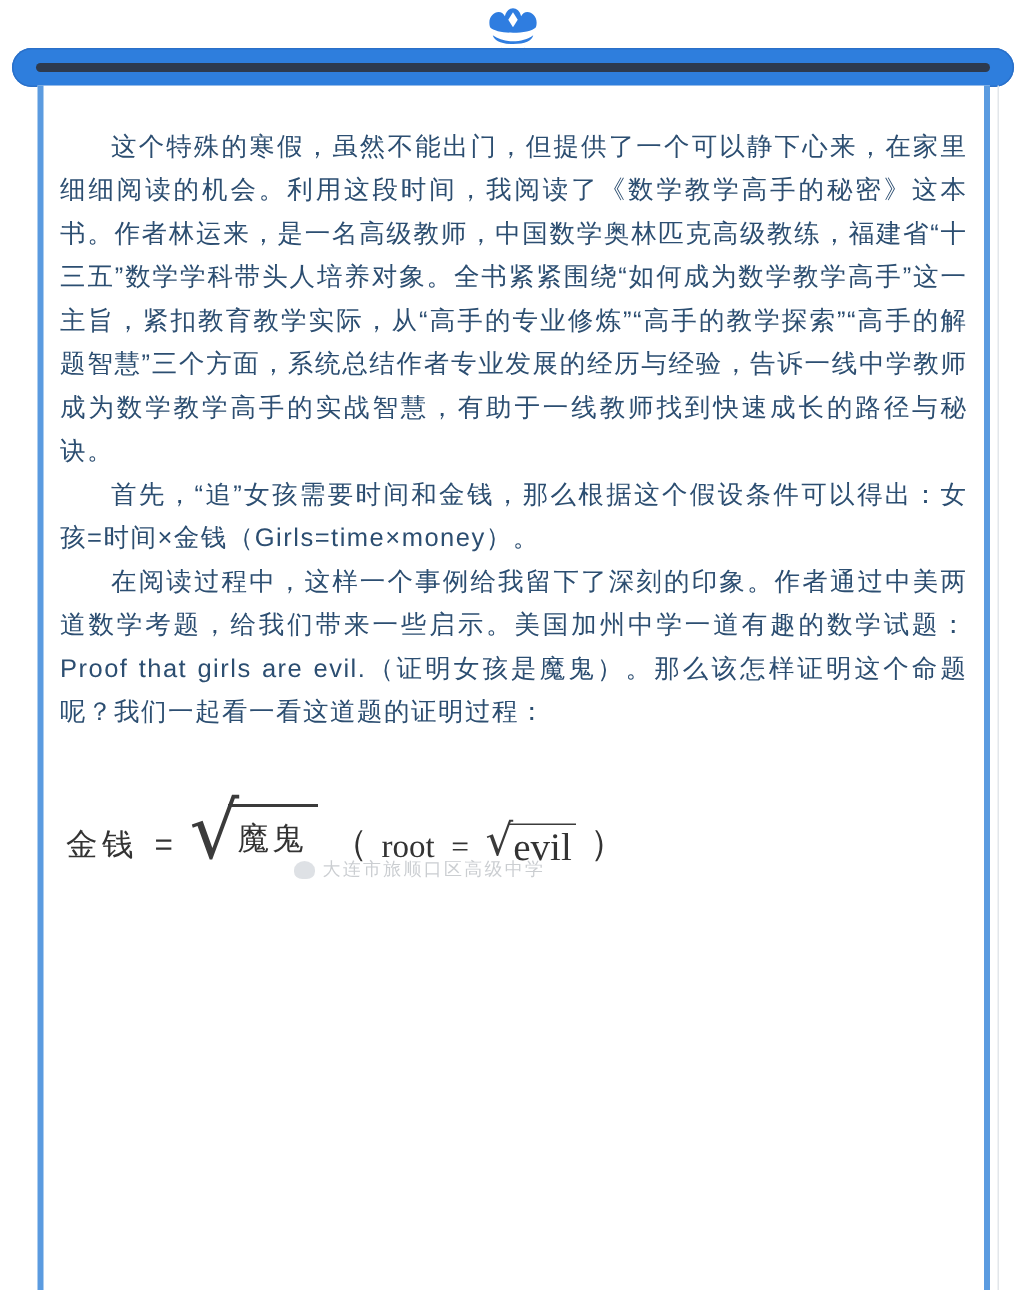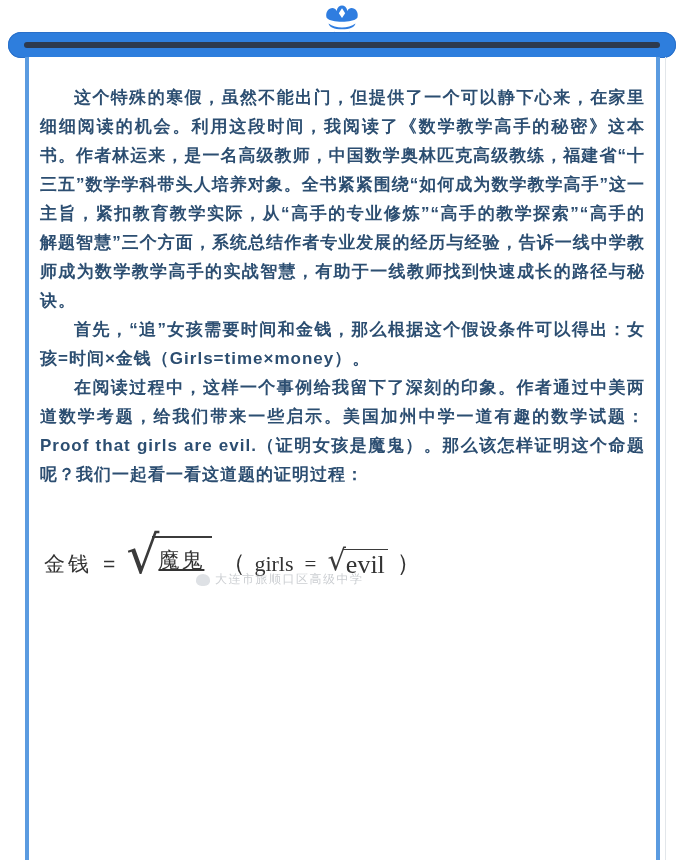--- a/index.html
+++ b/index.html
@@ -22,37 +22,37 @@
     position:absolute;top:57px;left:25px;width:635px;bottom:-4px;
     border-left:4px solid #5b9be0;border-right:4px solid #5b9be0;
     background:#ffffff;box-sizing:border-box;
     padding:26px 11px 0 11px;
   }
   .edge-shadow{
     position:absolute;top:57px;bottom:0;width:1px;background:#e2e6ea;
   }
   .edge-shadow.right{left:665px;}
   p.body-text{
-    margin:0;font-size:17px;font-weight:700;color:#2c4e71;
+    margin:0;font-size:17px;font-weight:400;color:#2c4e71;
     line-height:29px;letter-spacing:1px;text-indent:2em;
     text-align:justify;
   }
   .formula{
     position:relative;margin:30px 0 8px 4px;height:100px;
     color:#3a3a3a;
   }
   .formula-row{display:flex;align-items:flex-end;gap:9px;padding-top:14px;width:max-content;}
   .cn-math{font-size:21px;letter-spacing:3px;line-height:26px;color:#333;}
   .eq{font-size:21px;line-height:26px;color:#333;padding:0 2px;}
   .sqrt{display:inline-flex;align-items:flex-start;}
   .sqrt .sqrt-sign{font-family:"DejaVu Sans",sans-serif;color:#3b3b3b;}
   .sqrt-big .sqrt-sign{font-size:52px;line-height:44px;margin-right:-7px;}
   .sqrt-big .radicand{
     border-top:2.5px solid #3b3b3b;margin-top:3px;
-    padding:9px 8px 0 6px;font-size:21px;line-height:26px;color:#333;letter-spacing:2px;text-decoration:underline;
+    padding:9px 8px 0 6px;font-size:21px;line-height:26px;color:#333;letter-spacing:2px;
   }
   .serif{font-family:"Liberation Serif","DejaVu Serif",serif;}
   .en-math{font-size:22px;line-height:26px;color:#333;}
   .paren{font-size:24px;line-height:28px;color:#333;}
   .sqrt-sm .sqrt-sign{font-size:29px;line-height:25px;margin-right:-3px;}
   .sqrt-sm .radicand{
     border-top:1.5px solid #3b3b3b;margin-top:1px;
     padding:3px 3px 0 3px;font-size:26px;line-height:24px;color:#333;
     font-family:"Liberation Serif","DejaVu Serif",serif;
   }
@@ -89,21 +89,21 @@
 
   <div class="formula">
     <div class="formula-row">
       <span class="cn-math">金钱</span>
       <span class="eq">=</span>
       <span class="sqrt sqrt-big">
         <span class="sqrt-sign">√</span>
         <span class="radicand">魔鬼</span>
       </span>
       <span class="paren">（</span>
-      <span class="en-math serif">girls</span>
+      <span class="en-math serif">root</span>
       <span class="eq serif">=</span>
       <span class="sqrt sqrt-sm">
         <span class="sqrt-sign">√</span>
         <span class="radicand">evil</span>
       </span>
       <span class="paren">）</span>
     </div>
     <div class="watermark">
       <span class="wm-logo"></span>
       <span>大连市旅顺口区高级中学</span>

